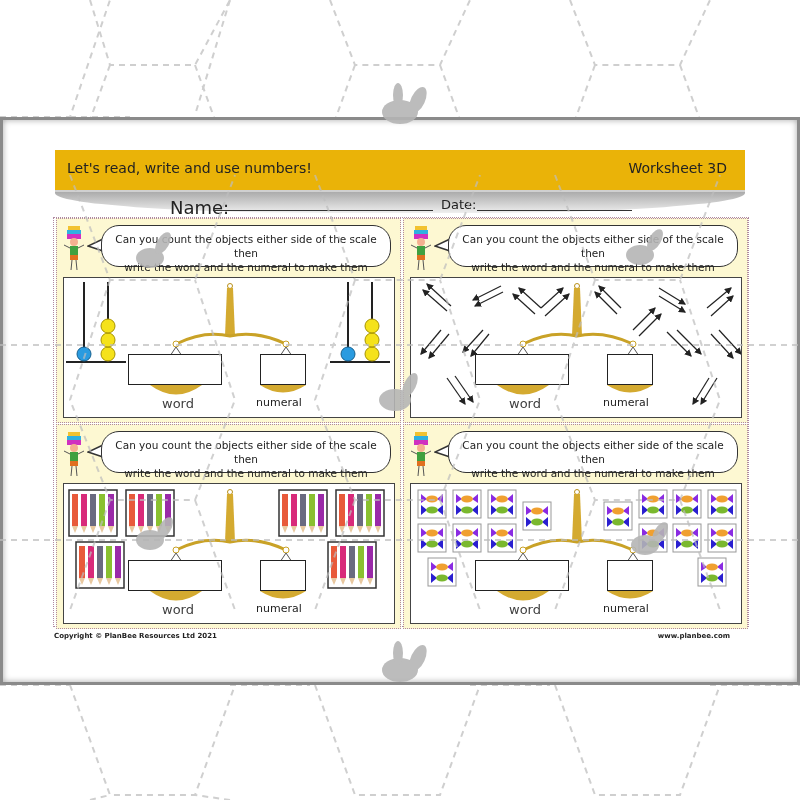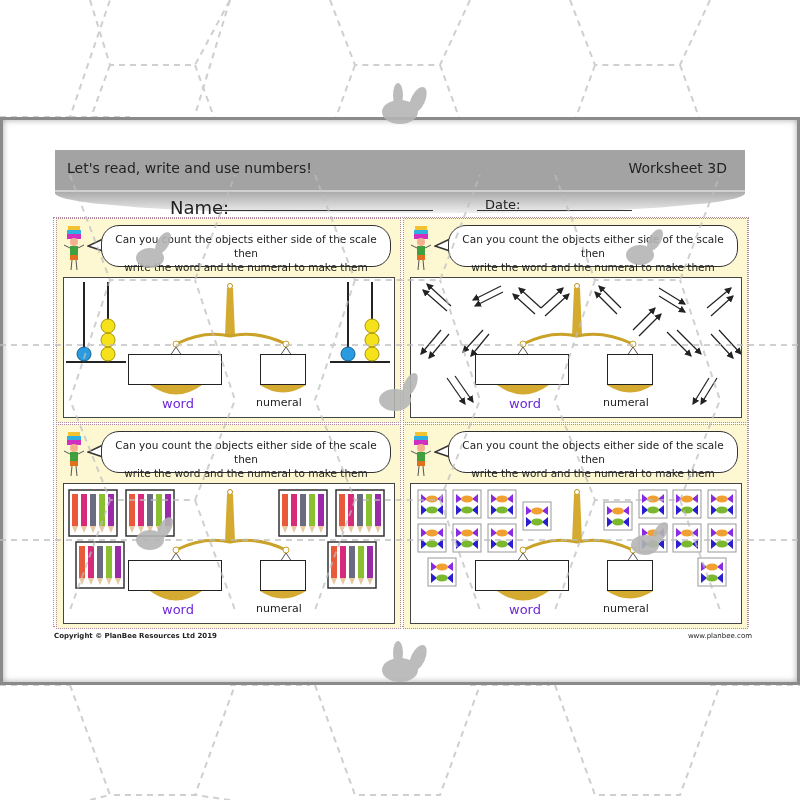--- a/index.html
+++ b/index.html
@@ -10,33 +10,33 @@
   .paper {
     position: absolute; left: 0; top: 117px; width: 800px; height: 568px;
     background: #fff;
     border: 3px solid #8a8a8a;
     box-shadow: inset 0 0 6px rgba(0,0,0,0.35);
   }
   .overlay-svg { position: absolute; left: 0; top: 0; pointer-events: none; }
 
   .header-bar {
     position: absolute; left: 55px; top: 150px; width: 690px; height: 40px;
-    background: #a3a3a3;
+    background: #eab308;
     box-shadow: 0 2px 0 #d0d0d0;
   }
   .header-title { position: absolute; left: 12px; top: 10px; font-size: 14px; color: #222; }
   .header-sheet { position: absolute; right: 18px; top: 10px; font-size: 14px; color: #222; text-align: center; }
   .header-shadow {
     position: absolute; left: 55px; top: 191px; width: 690px; height: 22px;
     background: linear-gradient(#a8a8a8, #efefef);
     border-radius: 0 0 40% 40% / 0 0 20px 20px;
   }
   .name-label { position: absolute; left: 170px; top: 197px; font-size: 18px; }
   .name-line { position: absolute; left: 213px; top: 210px; width: 220px; border-bottom: 1px solid #333; }
-  .date-label { position: absolute; left: 441px; top: 197px; font-size: 13px; margin-left: 44px; }
+  .date-label { position: absolute; left: 441px; top: 197px; font-size: 13px; }
   .date-line { position: absolute; left: 477px; top: 210px; width: 155px; border-bottom: 1px solid #333; }
 
   .panels-area {
     position: absolute; left: 53px; top: 217px; width: 696px; height: 410px;
     border: 1px dotted #b08aa0;
   }
   .panel {
     position: absolute; width: 345px; height: 205px;
     background: #fdf8d2;
     border: 1px dotted #b08aa0;
@@ -53,25 +53,25 @@
     font-size: 10.5px; line-height: 14px; text-align: center; padding-top: 6px; color: #222;
   }
   .bubble-tail { position: absolute; left: 30px; top: 18px; width: 18px; height: 16px; }
   .scene {
     position: absolute; left: 6px; top: 58px; width: 332px; height: 141px;
     background: #fff; border: 1.5px solid #444; overflow: hidden;
   }
   .scene svg { position: absolute; left: 0; top: 0; }
   .box-word { position: absolute; left: 64px; top: 76px; width: 94px; height: 31px; background: #fff; border: 1.5px solid #222; }
   .box-num { position: absolute; left: 196px; top: 76px; width: 46px; height: 31px; background: #fff; border: 1.5px solid #222; }
-  .lbl-word { position: absolute; left: 98px; top: 118px; font-size: 13px; color: #6d28d9; }
+  .lbl-word { position: absolute; left: 98px; top: 118px; font-size: 13px; color: #404040; }
   .lbl-num { position: absolute; left: 192px; top: 118px; font-size: 11px; color: #222; }
 
   .footer-left { position: absolute; left: 54px; top: 632px; font-size: 7px; font-weight: bold; color: #222; }
-  .footer-right { position: absolute; right: 48px; top: 632px; font-size: 7px; font-weight: normal; color: #222; }
+  .footer-right { position: absolute; right: 70px; top: 632px; font-size: 7px; font-weight: bold; color: #222; }
 </style>
 </head>
 <body>
 
 <svg class="bg-hex" width="800" height="800" viewBox="0 0 800 800">
   <g stroke="#cfcfcf" stroke-width="2" stroke-dasharray="6,5" fill="none">
     <path d="M0,117 L70,117 L110,0 M70,117 L130,117 M110,0 M230,0 L195,115 M210,0 L210,0"></path>
     <path d="M90,0 L110,65 L195,65 L230,0"></path>
     <path d="M110,65 L70,175 M195,65 L235,175"></path>
     <path d="M330,0 L355,65 L440,65 L470,0"></path>
@@ -357,21 +357,21 @@
       <path d="M86,107 Q112,126 138,107 Z" fill="#d4aa30"></path>
       <path d="M196,107 Q219,122 242,107 Z" fill="#d4aa30"></path>
     </svg>
     <div class="box-word"></div>
     <div class="box-num"></div>
     <span class="lbl-word">word</span>
     <span class="lbl-num">numeral</span>
   </div>
 </div>
 
-<span class="footer-left">Copyright © PlanBee Resources Ltd 2019</span>
+<span class="footer-left">Copyright © PlanBee Resources Ltd 2021</span>
 <span class="footer-right">www.planbee.com</span>
 
 <svg class="overlay-svg" width="800" height="800" viewBox="0 0 800 800">
   <g stroke="#bdbdbd" stroke-width="2" stroke-dasharray="6,5" fill="none" opacity="0.7">
     <path d="M0,345 L800,345"></path>
       <path d="M0,540 L800,540"></path>
     <path d="M70,175 L110,280 L195,280 L235,175"></path>
       <path d="M315,175 L355,280 L440,280 L480,175"></path>
     <path d="M555,175 L595,280 L680,280 L720,175"></path>
     <path d="M110,280 L70,400 L110,500 L195,500 L235,400 L195,280"></path>

